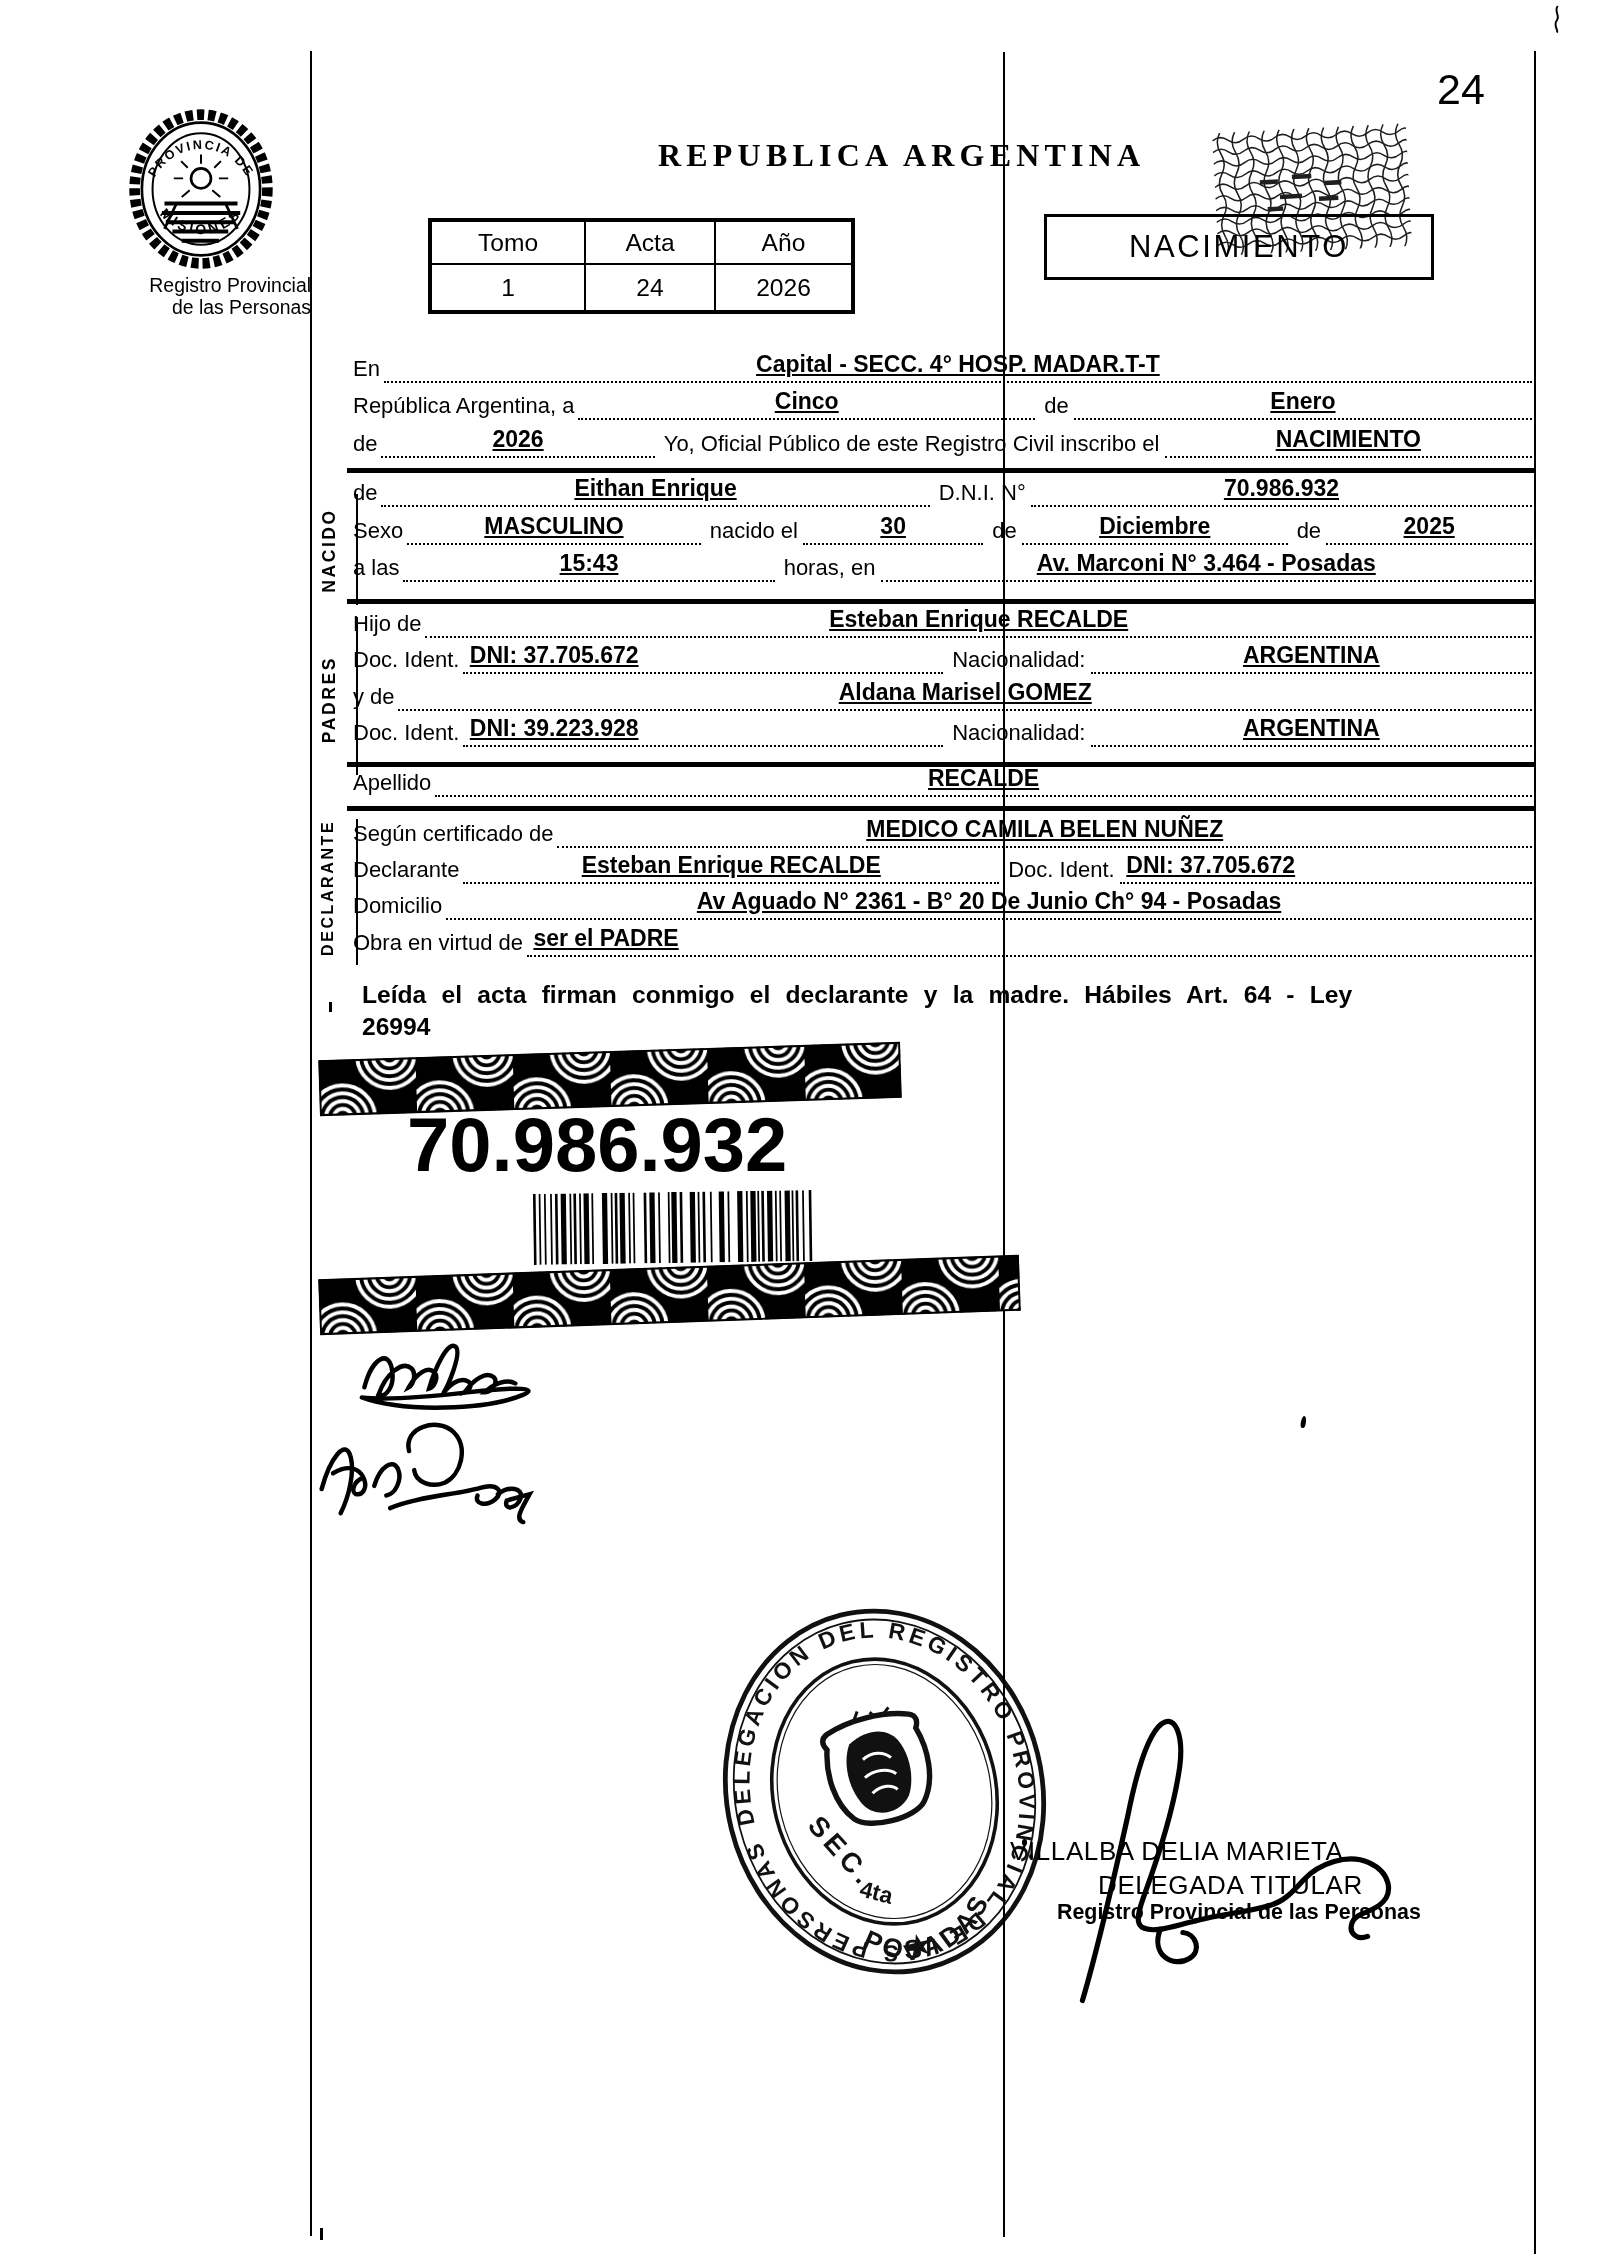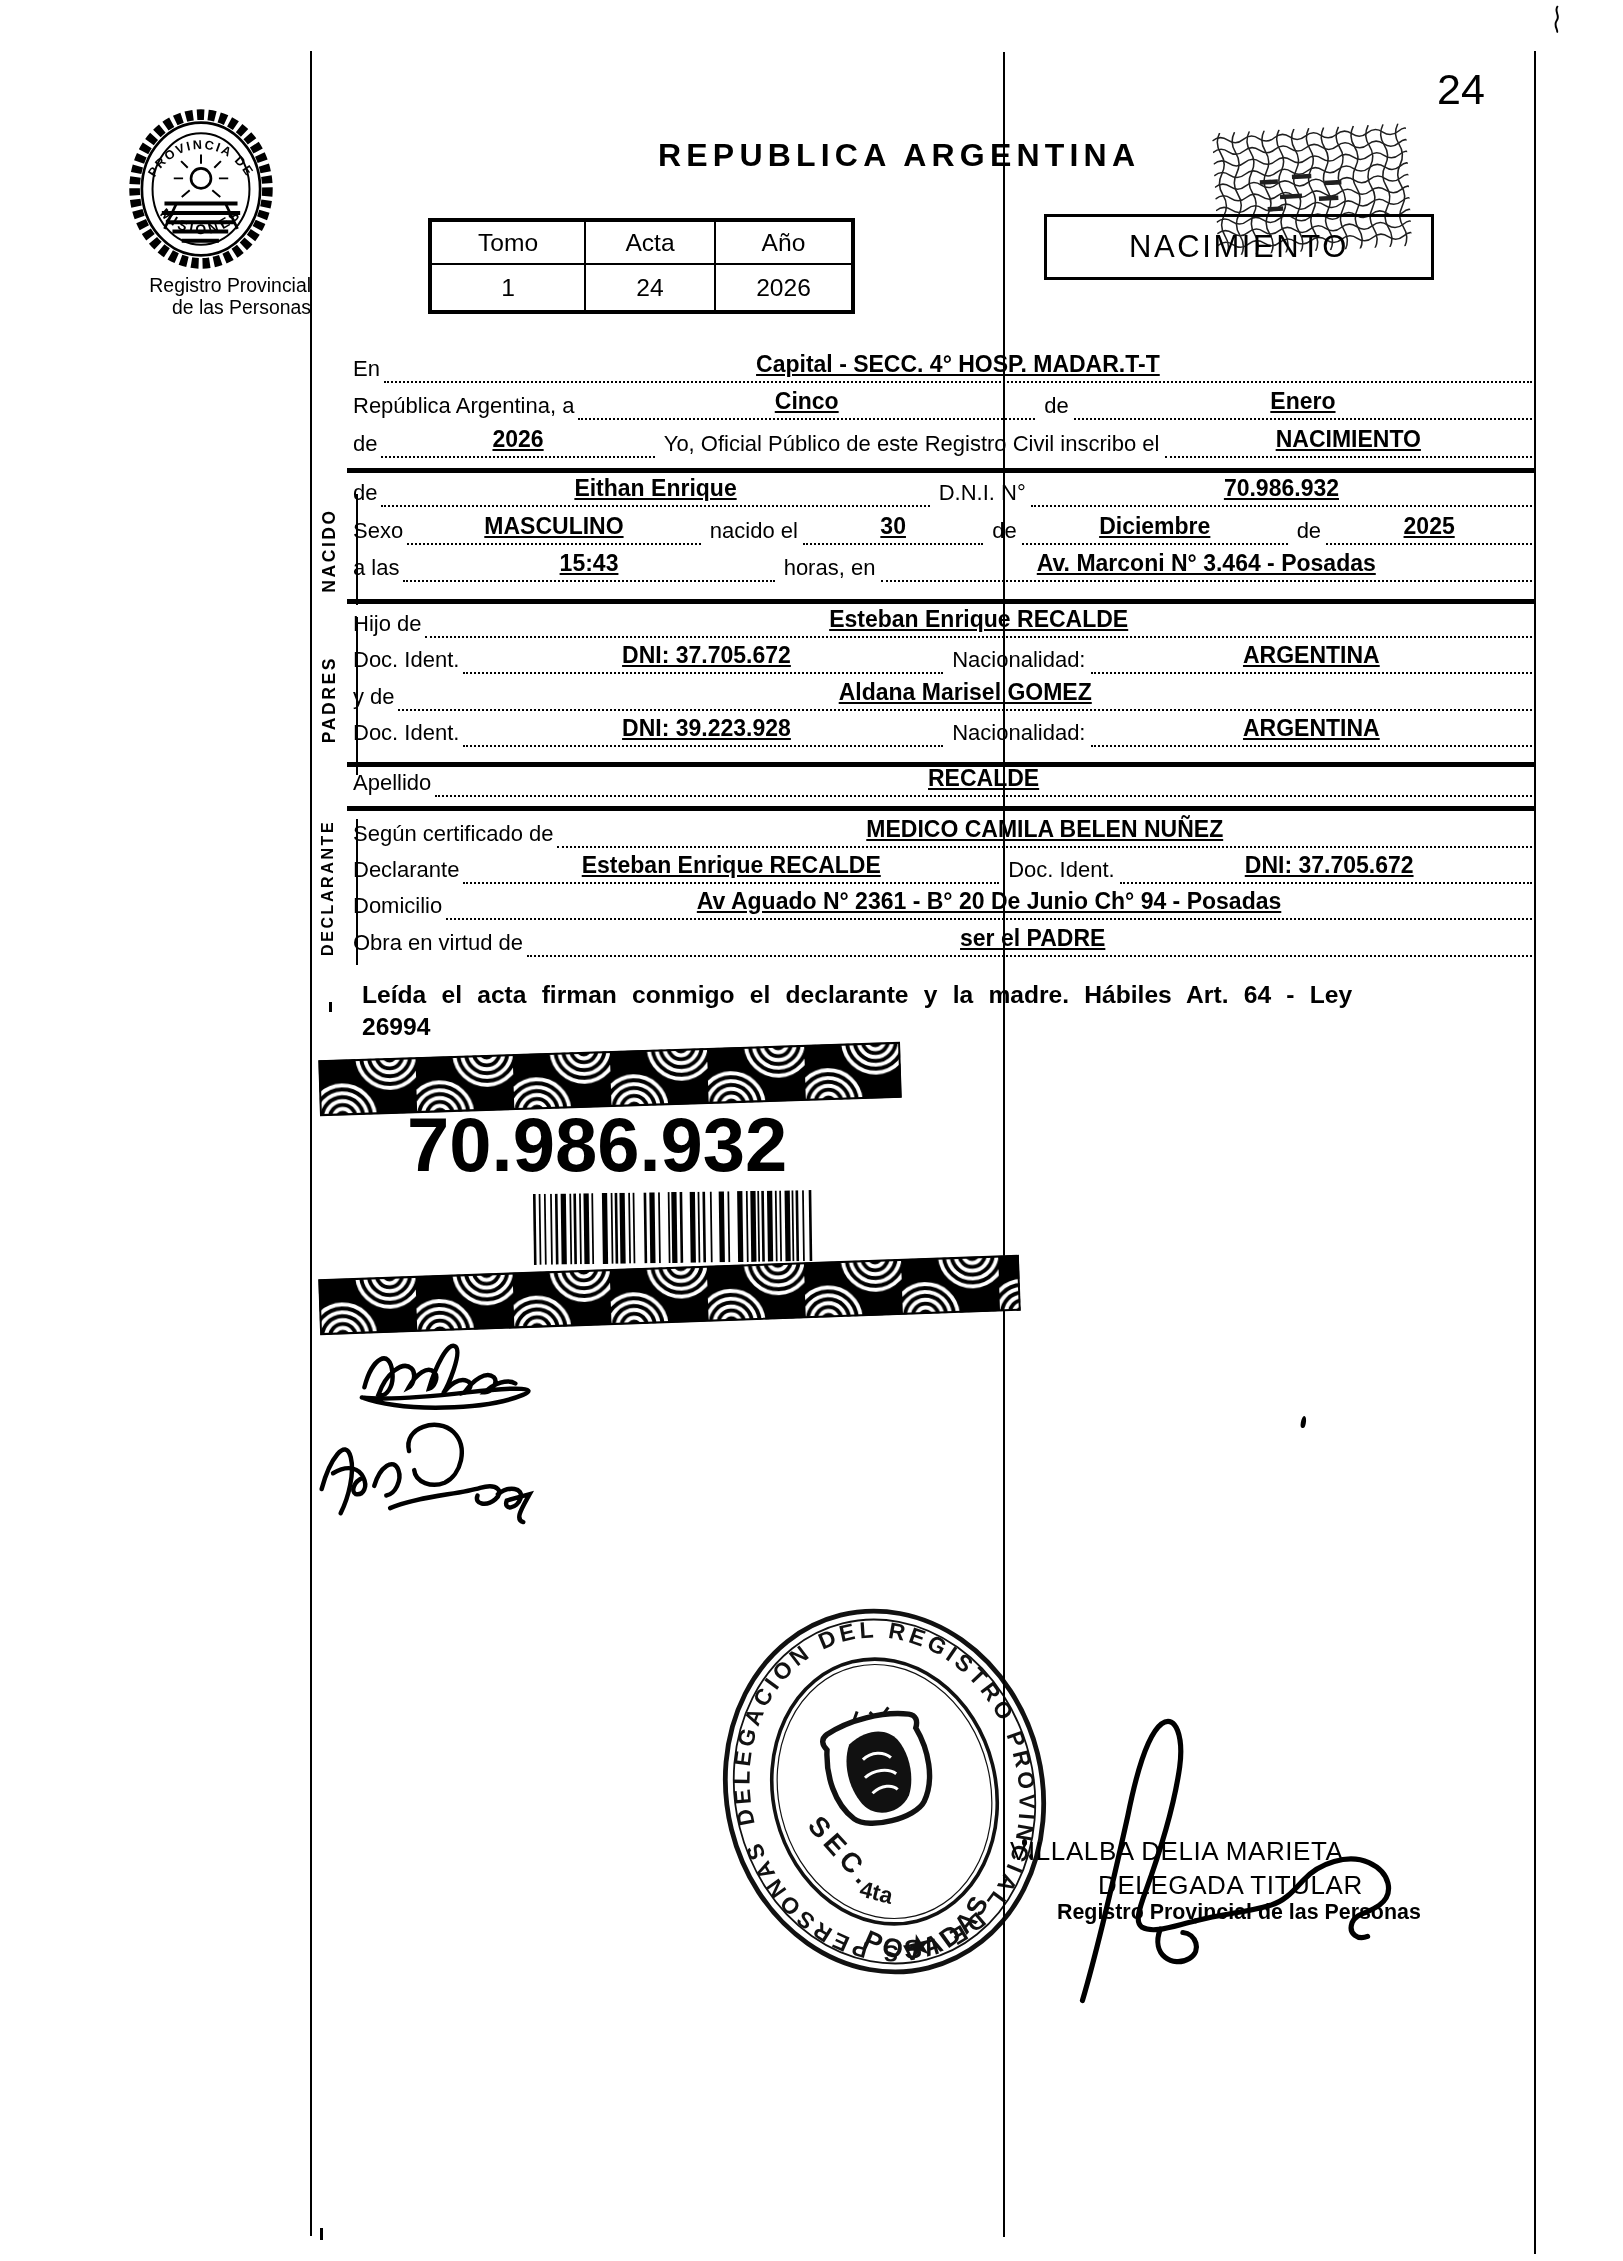--- a/index.html
+++ b/index.html
@@ -1,41 +1,41 @@
 <!DOCTYPE html>
 <html style="font-size:10.4px"><head>
 <meta charset="utf-8">
 <style>
   html,body{margin:0;padding:0;background:#fff;}
   .page{position:relative;width:1623px;height:2261px;background:#fff;color:#000;
         font-family:"Liberation Sans",sans-serif;overflow:hidden;}
   
   .vline{position:absolute;background:#000;}
   
-  .title{position:absolute;left:658px;top:137px;font-family:Liberation Sans, sans-serif;
+  .title{position:absolute;left:658px;top:137px;font-family:Liberation Serif, serif;
          font-weight:bold;font-size:32px;letter-spacing:5.2px;white-space:nowrap;}
   .pagenum{position:absolute;left:1437px;top:65px;font-size:43px;}
   .ref-table{position:absolute;left:428px;top:218px;display:grid;
              grid-template-columns:154px 130px 137px;grid-template-rows:43px 47px;
              border:3.2px solid #000;}
   .ref-table .cell{border:1.9px solid #000;display:flex;align-items:center;justify-content:center;
                    font-size:24.6px;}
   .nac-box{position:absolute;left:1044px;top:214px;width:384px;height:60px;border:3.9px solid #000;
            display:flex;align-items:center;justify-content:center;font-size:31px;letter-spacing:2.6px;}
   .logo-caption{position:absolute;left:91px;top:275px;width:220px;text-align:right;
                 font-size:19.4px;line-height:1.12;font-weight:500;}
   .mesh{position:absolute;left:1215px;top:128px;transform:rotate(-3deg);}
   
   .row{position:absolute;left:353px;width:1179px;height:38px;display:flex;align-items:flex-end;
        font-size:22px;line-height:1;}
   .row .lbl{white-space:nowrap;padding:0 3.9px 2.6px 0;}
   .row .lbl.mid{padding:0 5.2px 2.6px 9px;}
   .row .fill{flex:1 1 auto;border-bottom:2.6px dotted #000;text-align:center;padding-bottom:5.2px;min-width:26px;text-decoration:underline;}
   .row .fill .val{font-weight:bold;font-size:23px;white-space:nowrap;}
-  .row .fill.left{text-align:center;padding-left:6.5px;}
+  .row .fill.left{text-align:left;padding-left:6.5px;}
   .w190{flex:0 0 123px;} .w230{flex:0 0 149px;} .w100{flex:0 0 65px;} .w360{flex:0 0 233px;}
   .w400{flex:0 0 259px;} .w430{flex:0 0 279px;} .w560{flex:0 0 363px;}
   .thick{position:absolute;left:347px;width:1187px;height:4.5px;background:#000;}
   .side-label{position:absolute;transform:rotate(-90deg);font-size:17.5px;font-weight:600;
               letter-spacing:2.6px;text-align:center;}
   .bracket{position:absolute;width:1.9px;background:#000;}
   .closing{position:absolute;left:362px;width:1140px;font-size:24.6px;font-weight:bold;
            word-spacing:8.4px;line-height:1.22;}
   .docnum{position:absolute;left:407px;top:1101px;font-size:76px;font-weight:bold;white-space:nowrap;}
   .band{position:absolute;}

